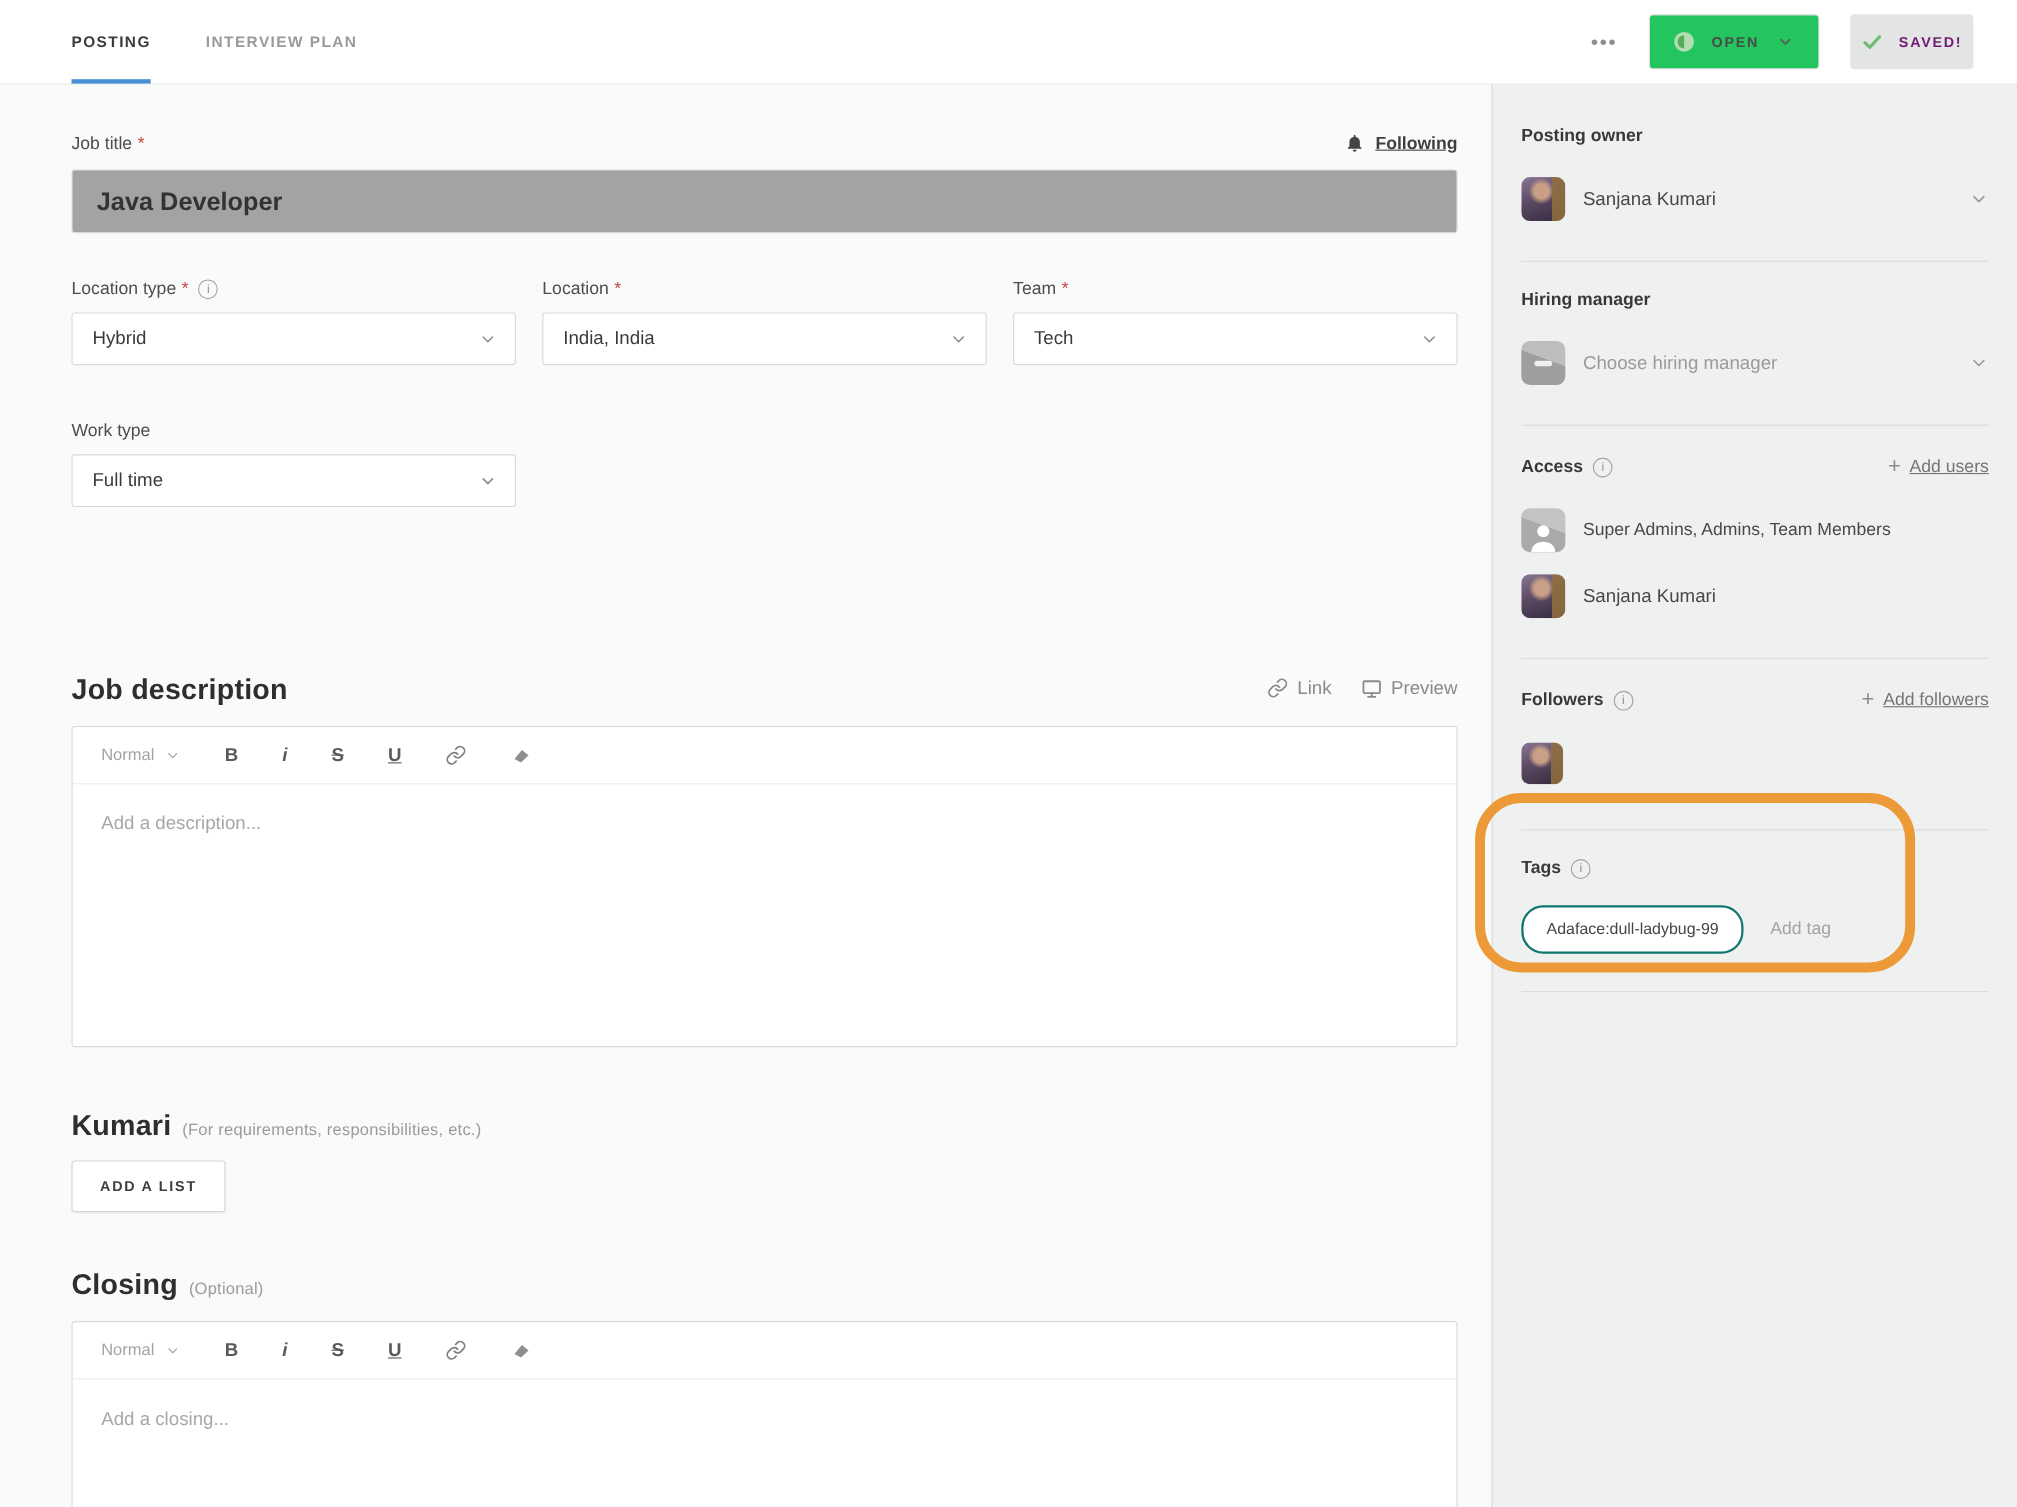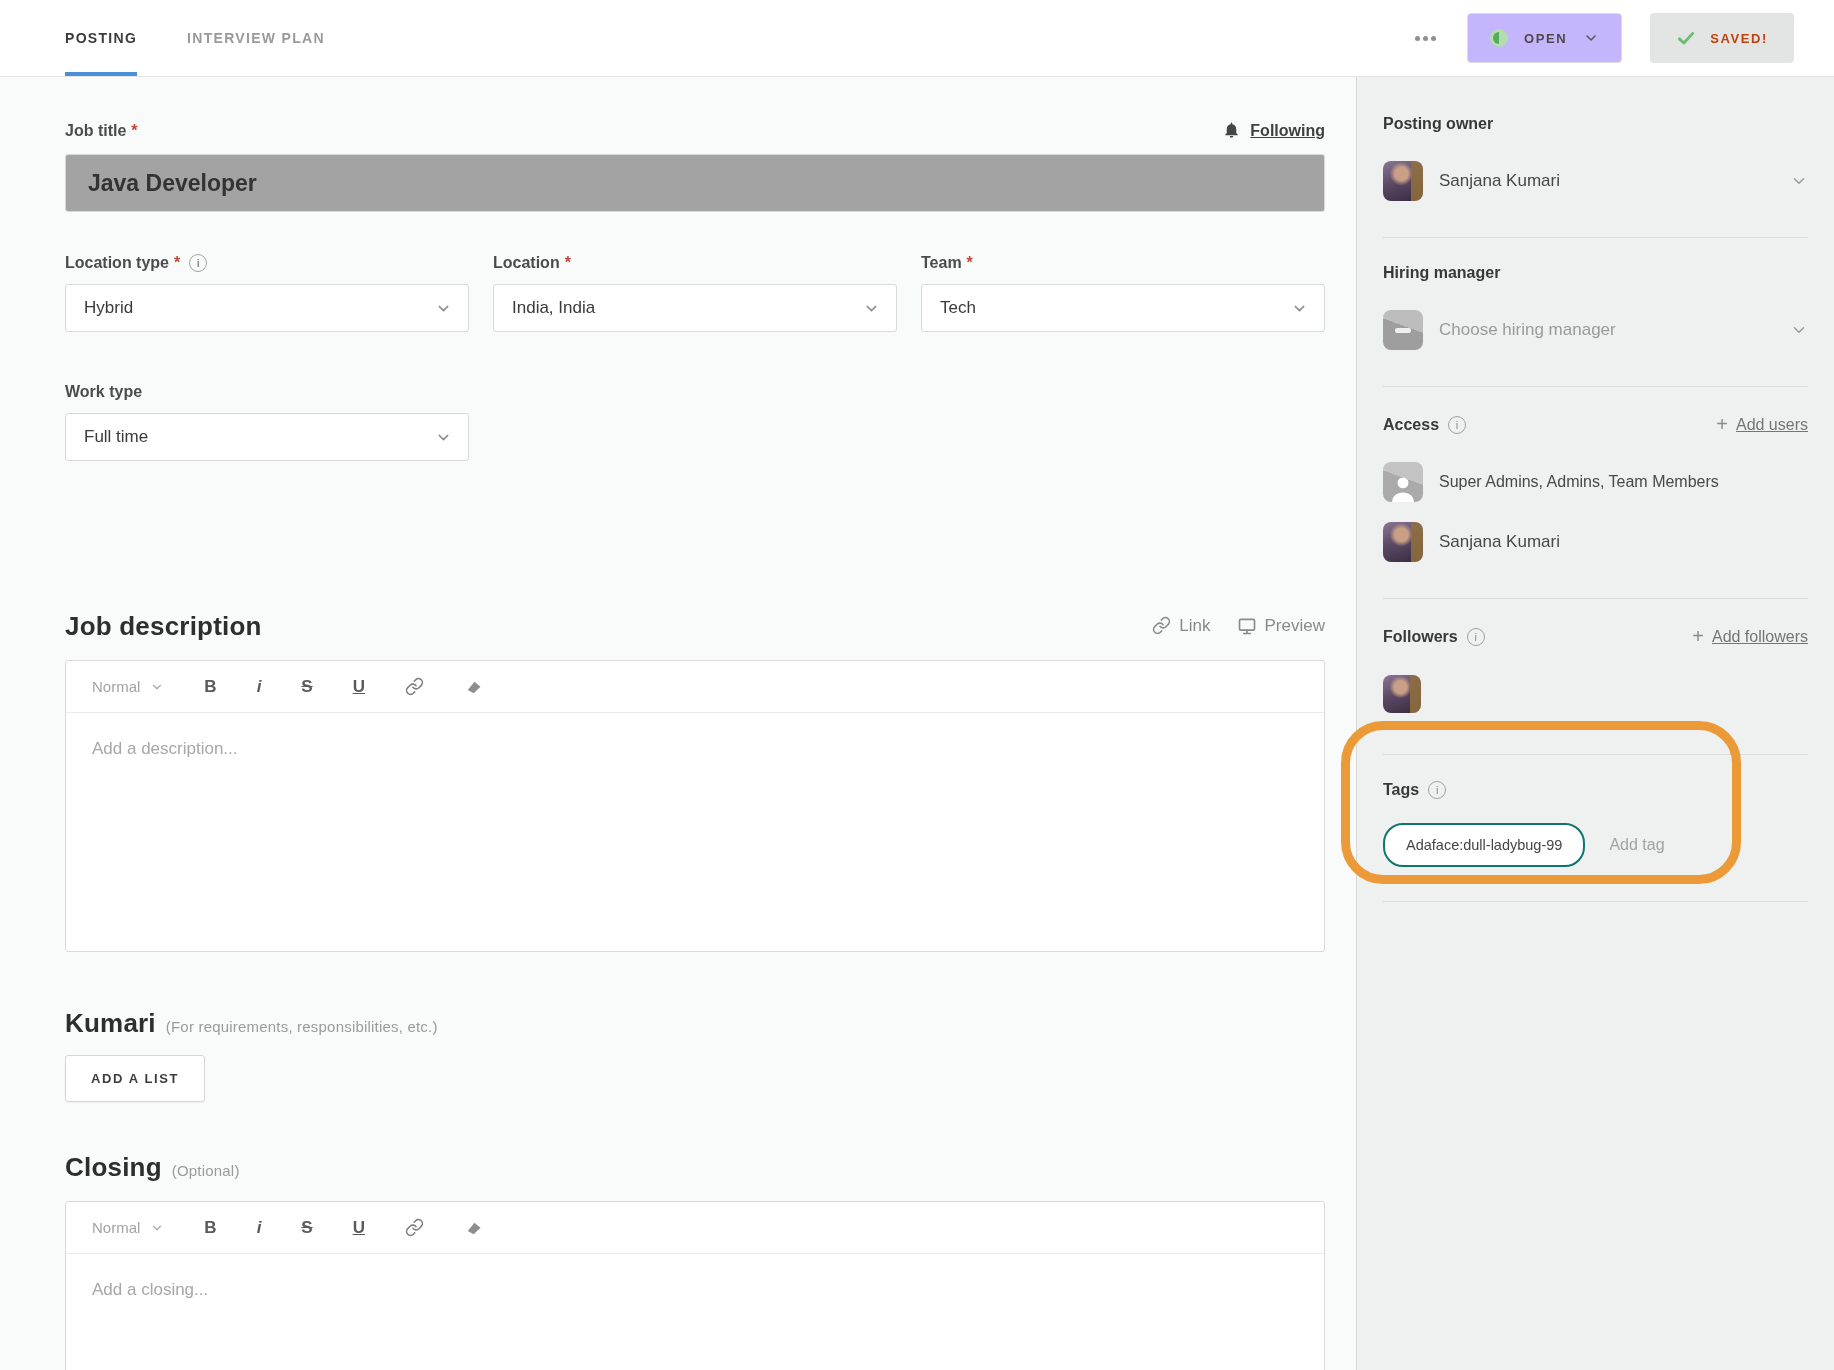--- a/index.html
+++ b/index.html
@@ -23,46 +23,46 @@
   }
   .tab.active { color:#3b3b3b; border-bottom-color:#4a8fd6; }
   .topbar-right { display:flex; align-items:center; gap:28px; }
   .more-dots { width:24px; height:5px; position:relative; cursor:pointer; }
   .more-dots::before {
     content:""; position:absolute; top:0; left:0; width:5px; height:5px; border-radius:50%;
     background:#8f8f8f; box-shadow:8px 0 0 #8f8f8f, 16px 0 0 #8f8f8f;
   }
   .btn-open {
     display:flex; align-items:center; gap:16px; height:50px; padding:0 22px;
-    background:#c4b5fd; border:1px solid #dcdcdc; border-radius:4px;
+    background:#22c55e; border:1px solid #dcdcdc; border-radius:4px;
     font-size:13px; font-weight:700; letter-spacing:1.6px; color:#4a4a4a; cursor:pointer;
   }
   .state-dot { width:18px; height:18px; border-radius:50%; background:#b2dcb2; position:relative; }
   .state-dot::before {
     content:""; position:absolute; left:3px; top:3px; width:12px; height:12px;
     border-radius:50%; background:#57ac5b; clip-path:inset(0 50% 0 0);
   }
   .btn-saved {
-    display:flex; align-items:center; gap:14px; height:50px; padding:0 26px;
+    display:flex; align-items:center; gap:14px; height:50px; padding:0 10px;
     background:#e3e4e4; border:none; border-radius:4px;
-    font-size:13px; font-weight:700; letter-spacing:1.6px; color:#c2410c; cursor:pointer;
+    font-size:13px; font-weight:700; letter-spacing:1.6px; color:#701a75; cursor:pointer;
   }
 
   
   .content { display:flex; height:1293px; }
   .main {
     width:1356px; background:#f9fafa; padding:44px 31px 0 65px;
   }
   .sidebar {
     flex:1; background:#eff0f0; border-left:1px solid #d7d8d8; padding:38px 26px 0;
   }
 
   
   .label-row { display:flex; justify-content:space-between; align-items:center; margin-bottom:14px; }
-  .flabel { font-size:16px; color:#4c4c4c; display:flex; align-items:center;font-weight:bold; }
+  .flabel { font-size:16px; color:#4c4c4c; display:flex; align-items:center; }
   .req { color:#c0453a; margin-left:5px; }
   .following { display:flex; align-items:center; gap:9px; font-size:16px; font-weight:600; color:#3f3f3f; cursor:pointer; }
   .following .flink { text-decoration:underline; }
   .icon { display:inline-flex; }
 
   .title-input {
     width:100%; height:58px; background:#a3a3a3; border:1px solid #d8d9d9; border-radius:3px;
     padding:0 22px; font-size:23px; font-weight:700; color:#333; font-family:inherit;
   }
 

